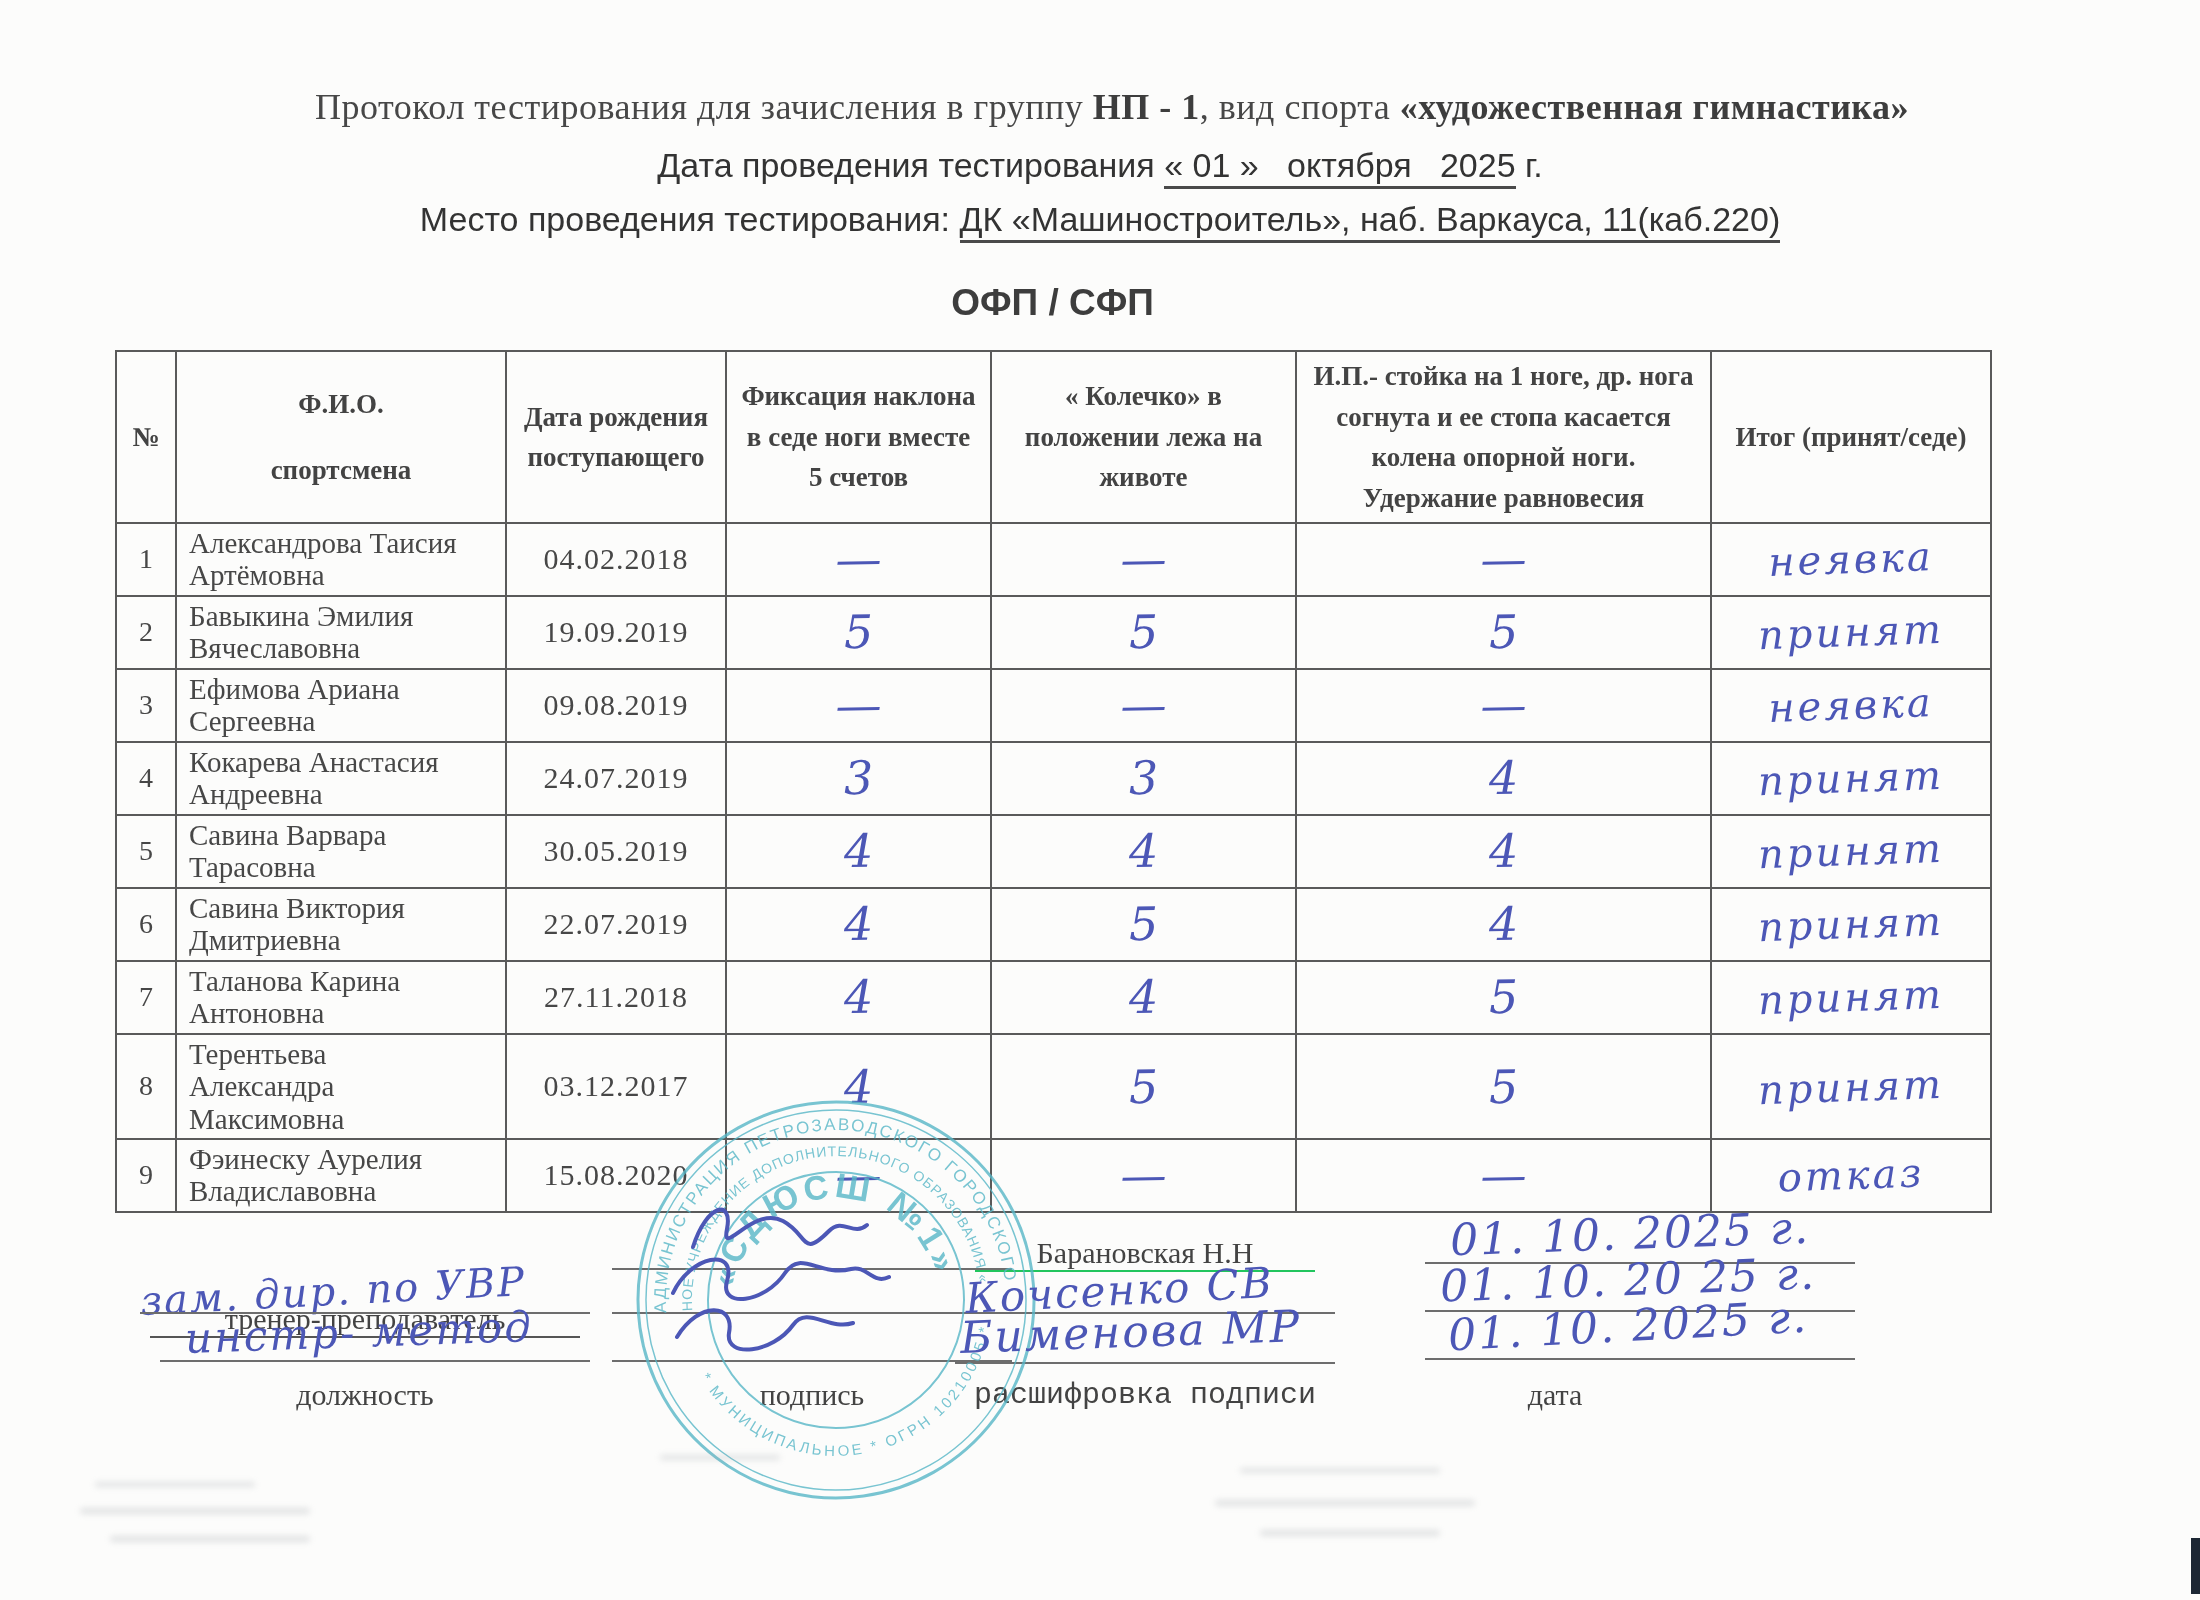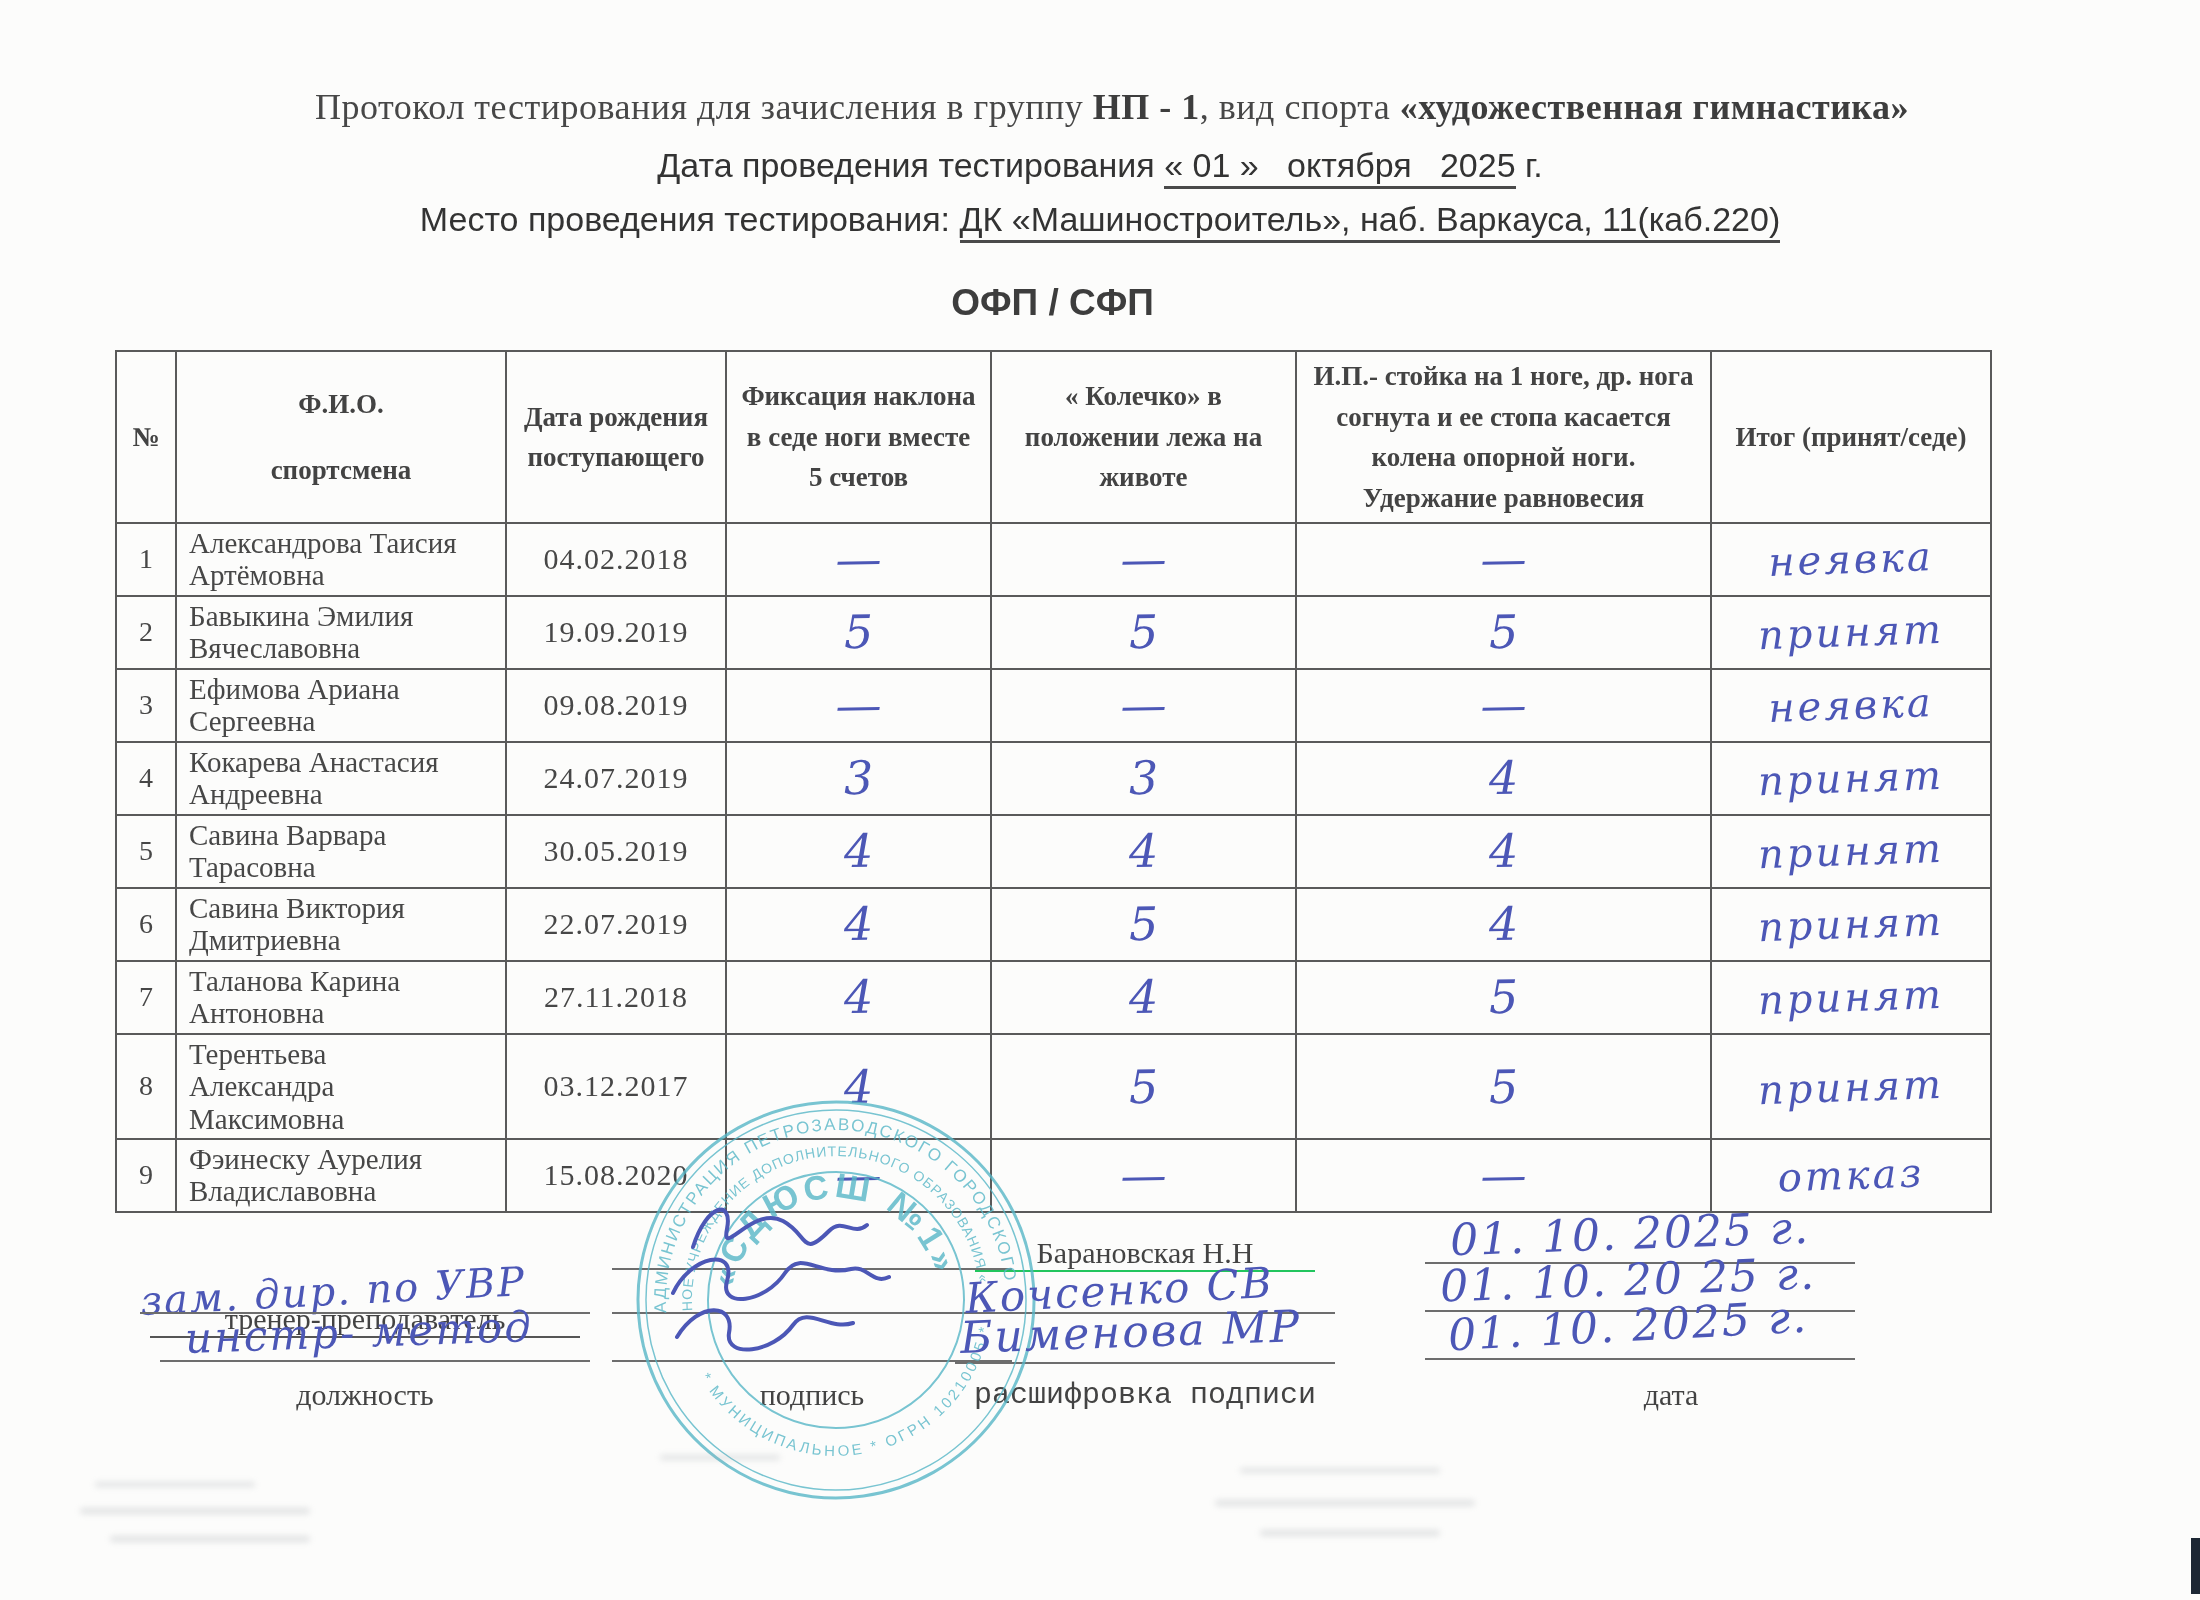--- a/index.html
+++ b/index.html
@@ -197,21 +197,21 @@
   <div class="ink" style="left:960px;top:1306px;transform:rotate(-2deg);font-size:44px;z-index:3;">Бименова МР</div>
   <div class="sigline" style="left:955px;top:1362px;width:380px;"></div>
   <div class="label" style="left:940px;top:1378px;width:410px;font-family:Liberation Mono, monospace;">расшифровка подписи</div>
 
   <div class="ink" style="left:1450px;top:1208px;font-size:44px;transform:rotate(-2deg);">01. 10. 2025 г.</div>
   <div class="sigline" style="left:1425px;top:1262px;width:430px;"></div>
   <div class="ink" style="left:1440px;top:1254px;font-size:44px;transform:rotate(-2deg);">01. 10. 20 25 г.</div>
   <div class="sigline" style="left:1425px;top:1310px;width:430px;"></div>
   <div class="ink" style="left:1448px;top:1300px;font-size:44px;transform:rotate(-3deg);">01. 10. 2025 г.</div>
   <div class="sigline" style="left:1425px;top:1358px;width:430px;"></div>
-  <div class="label" style="left:1456px;top:1378px;width:430px;">дата</div>
+  <div class="label" style="left:1340px;top:1378px;width:430px;">дата</div>
 
   <svg class="stamp" viewBox="0 0 416 416">
     <defs>
       <path id="arcOuter" d="M38,208 A170,170 0 0 1 378,208"></path>
       <path id="arcMid" d="M64,208 A144,144 0 0 1 352,208"></path>
       <path id="arcBot" d="M52,208 A156,156 0 0 0 364,208"></path>
       <path id="arcIn" d="M106,208 A102,102 0 0 1 310,208"></path>
     </defs>
     <g fill="none" stroke="#58b7c7">
       <circle cx="208" cy="208" r="198" stroke-width="3"></circle>

